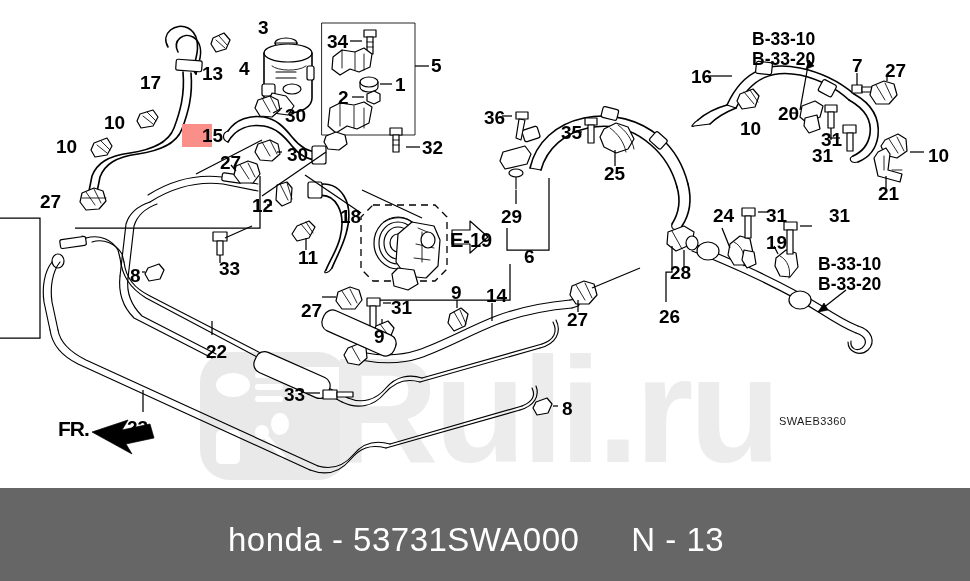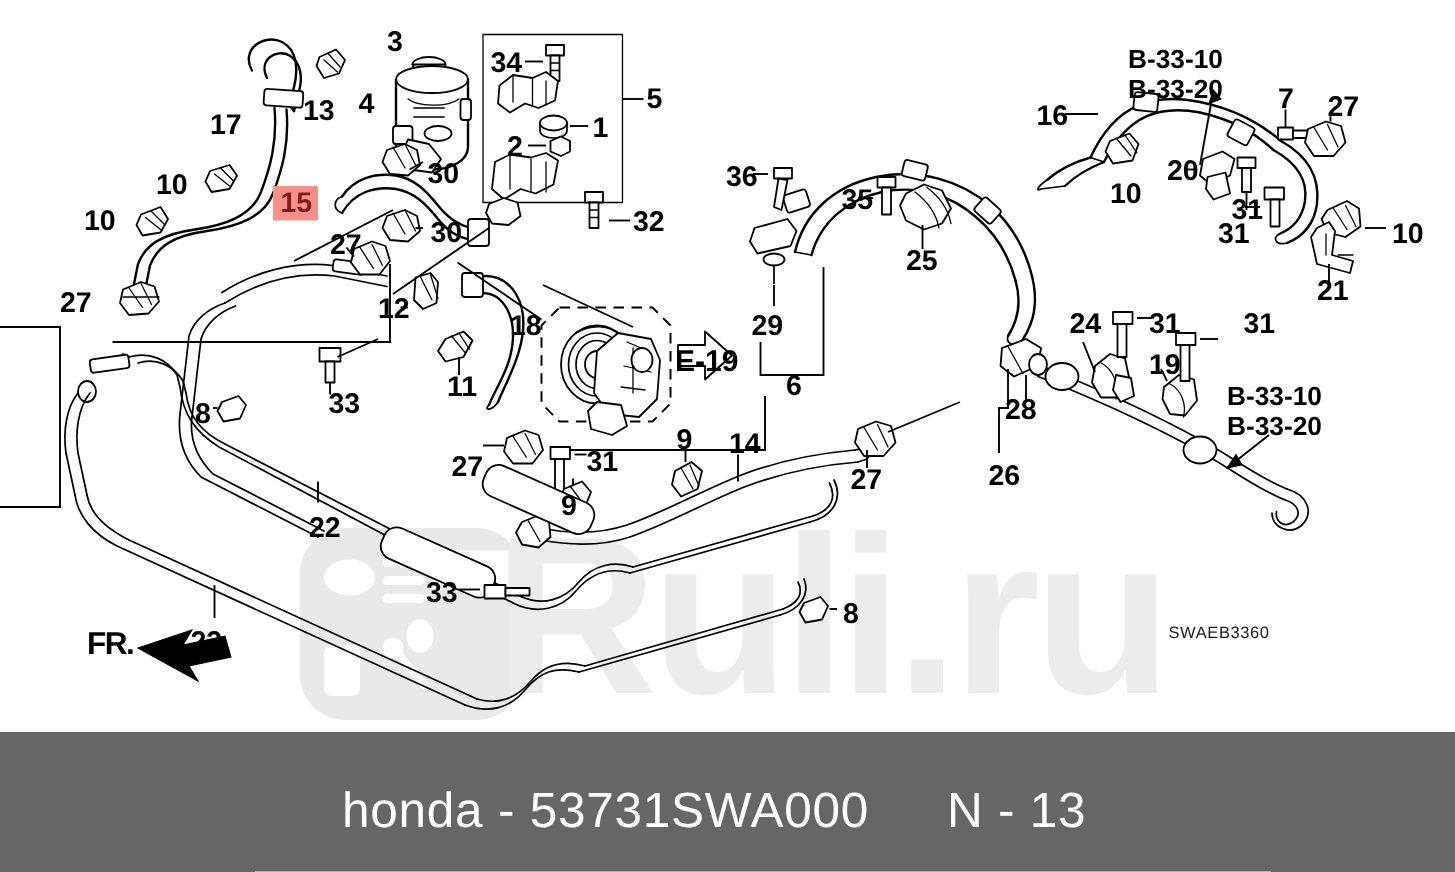--- a/index.html
+++ b/index.html
@@ -14,22 +14,22 @@
   .lead{fill:none;stroke:#000;stroke-width:1.25;}
   .dash{fill:none;stroke:#000;stroke-width:1.3;stroke-dasharray:7 5;}
   .fillw{fill:#fff;stroke:#000;stroke-width:1.2;stroke-linejoin:round;}
   .fillk{fill:#000;stroke:#000;stroke-width:0.7;}
   .num{font-family:"Liberation Sans",sans-serif;font-size:19px;font-weight:700;fill:#000;}
   .numb{font-family:"Liberation Sans",sans-serif;font-size:17.5px;font-weight:700;fill:#000;}
   .code{font-family:"Liberation Sans",sans-serif;font-size:11px;fill:#1a1a1a;letter-spacing:.4px;}
   .wm{fill:#e9e9e9;}
   .wmtxt{font-family:"Liberation Sans",sans-serif;font-size:150px;font-weight:700;fill:#ececec;letter-spacing:-4px;}
   #hl{position:absolute;background:#fa8f89;}
-  #hl span{display:block;font-size:19px;font-weight:700;color:#7f1d1d;
-           text-align:center;line-height:22px;padding:1px 5px;}
+  #hl span{display:block;font-size:19px;font-weight:700;color:#000000;
+           text-align:center;line-height:22px;padding:1px 20px;}
   #footer{position:absolute;left:0;top:488px;width:970px;height:104px;
           background:#666666;display:flex;align-items:center;}
   #footer .ftxt{color:#fff;font-size:33px;letter-spacing:.5px;padding-left:228px;}
   #footer .fpg{color:#fff;font-size:33px;letter-spacing:.5px;padding-left:52px;}
 </style>
 </head>
 <body>
 
 <div id="root">
 

